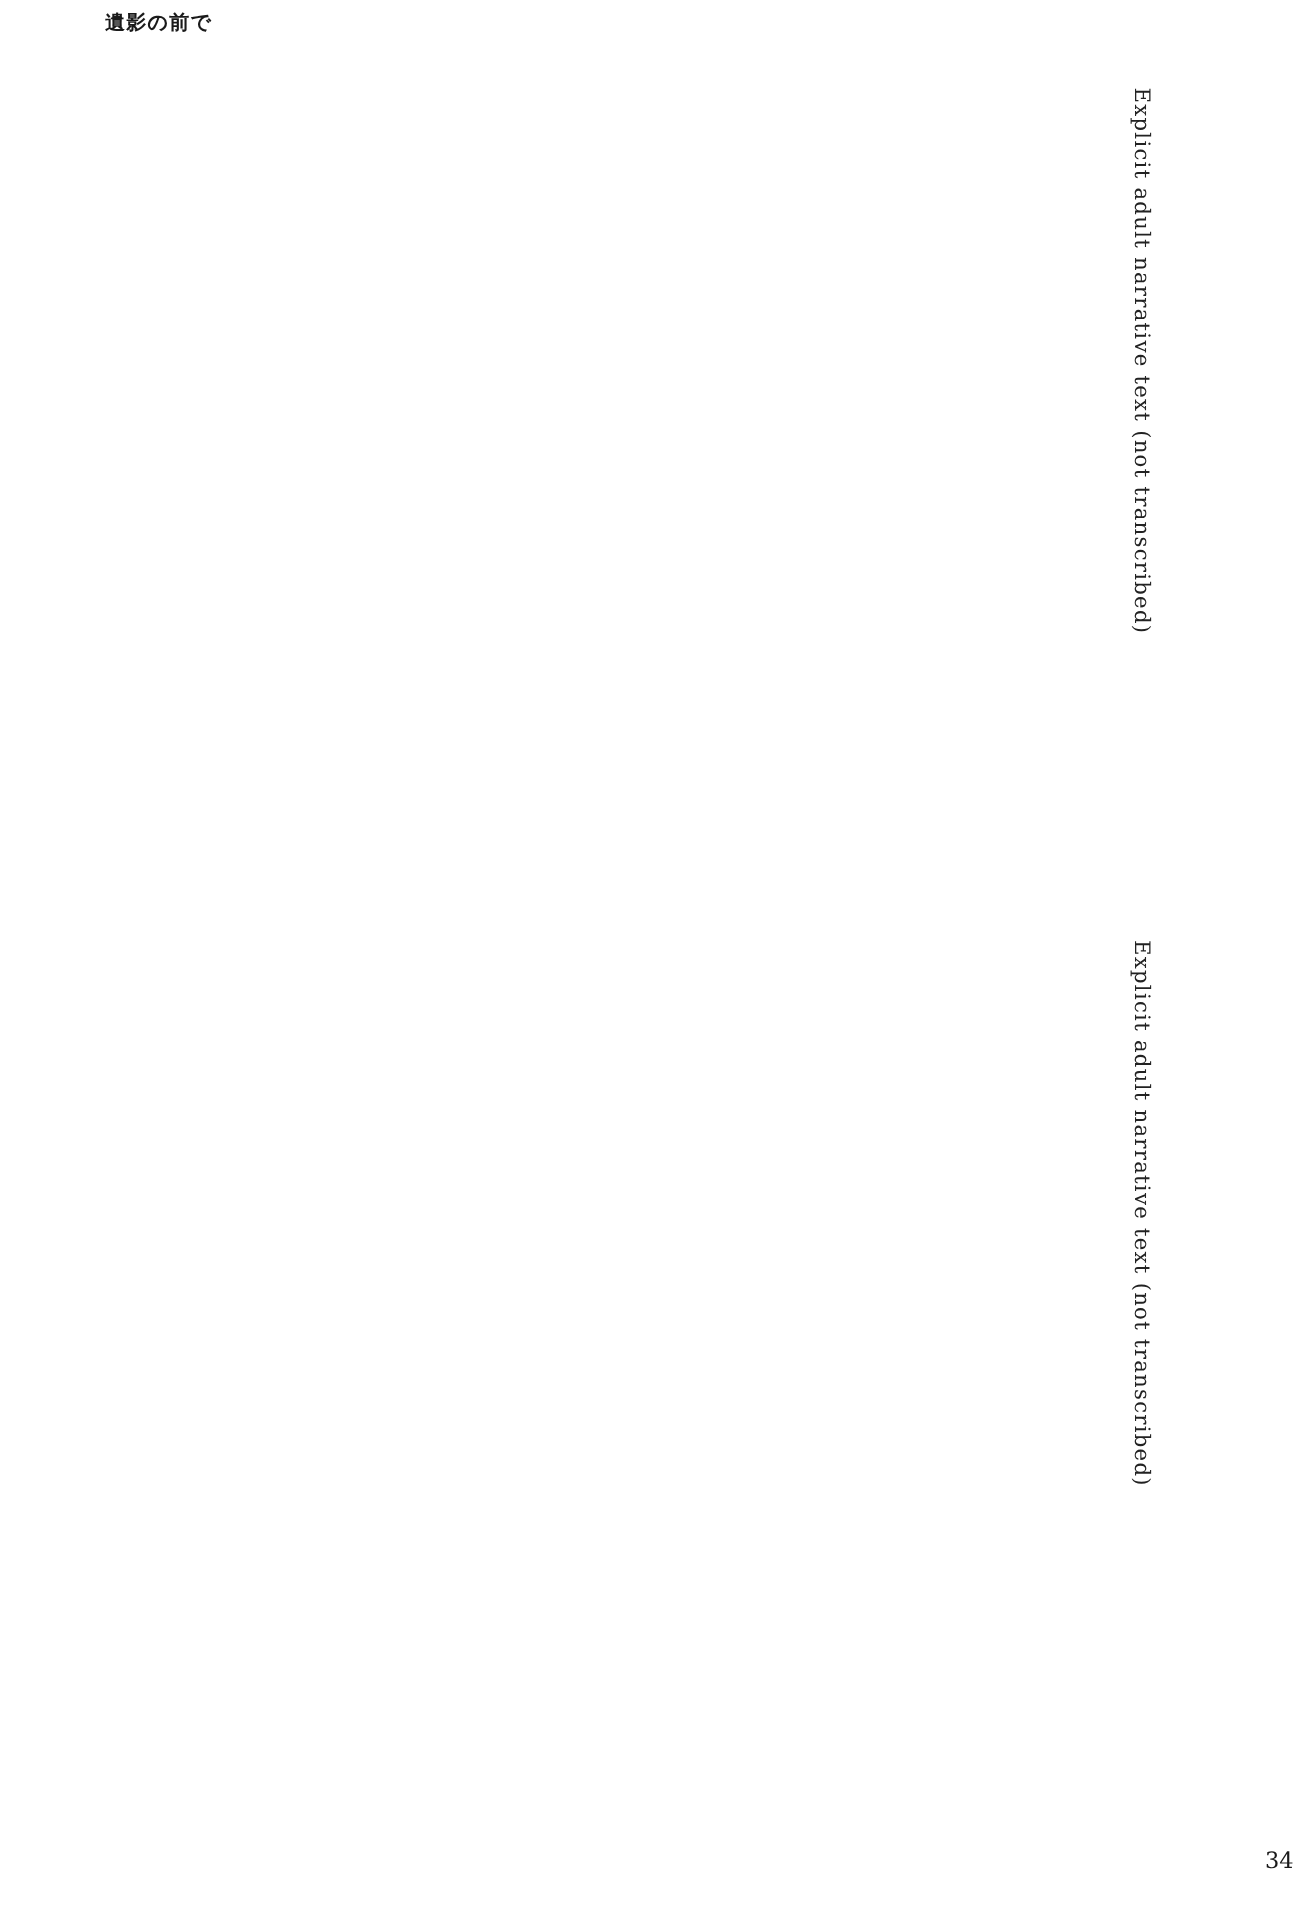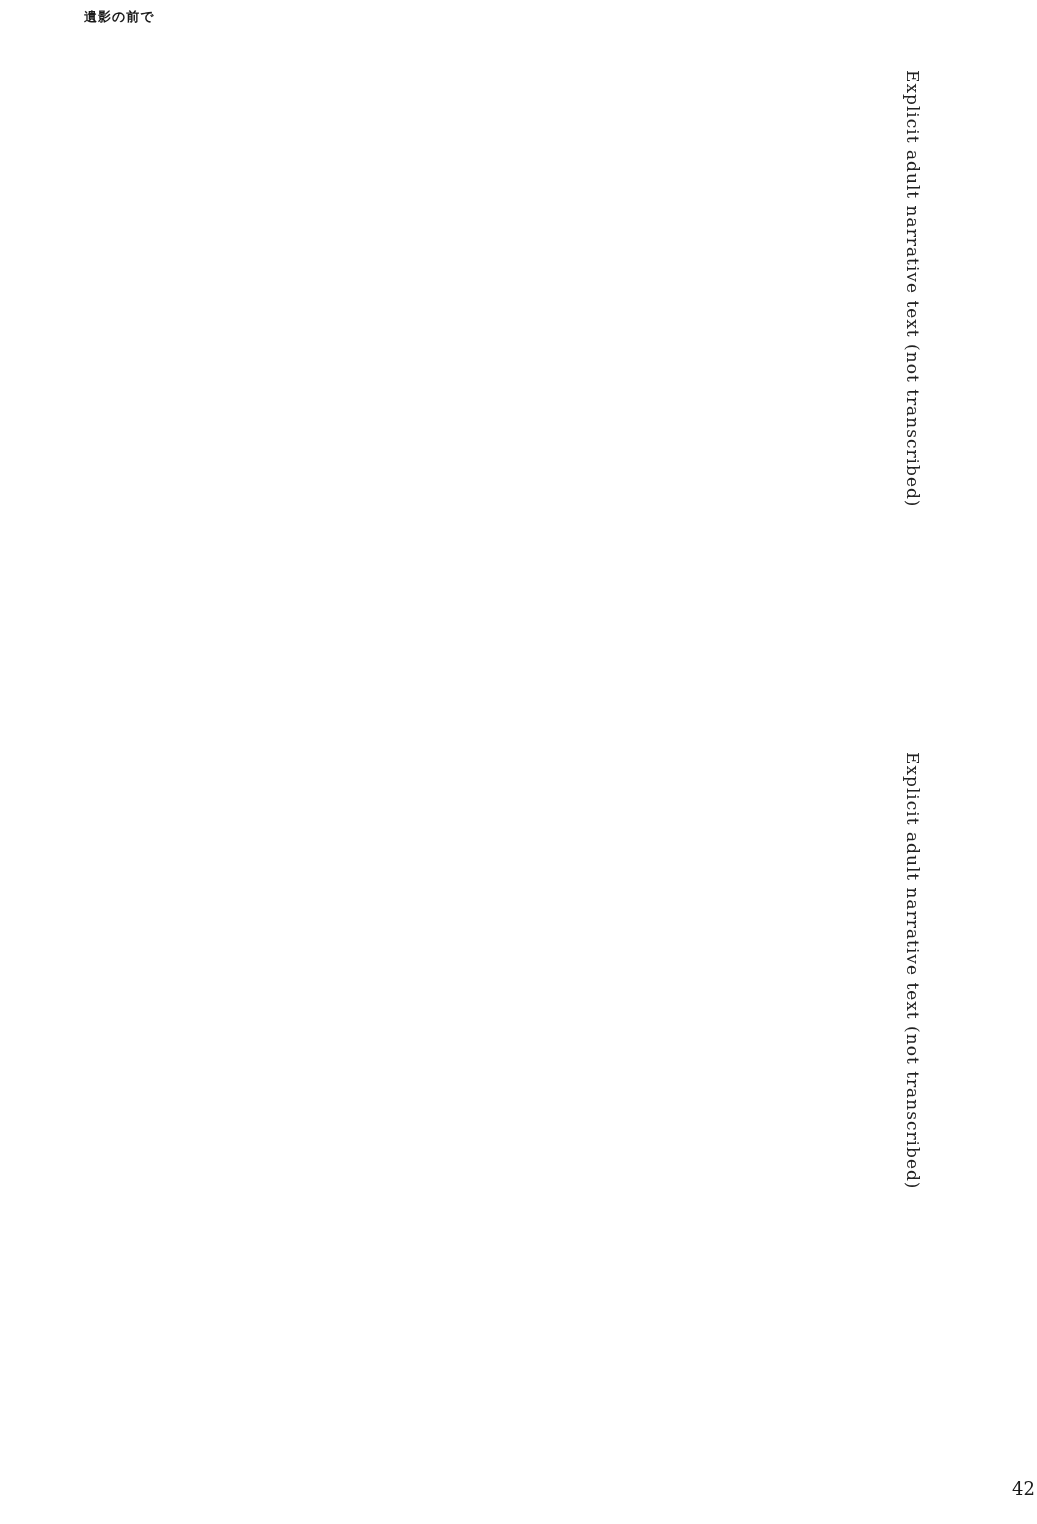--- a/index.html
+++ b/index.html
@@ -1,31 +1,31 @@
 <!DOCTYPE html>
 <html><head>
 <meta charset="utf-8">
 <style>
   html, body { margin: 0; padding: 0; background: #ffffff; }
   body { width: 1037px; height: 1524px; position: relative; overflow: hidden;
          font-family: "DejaVu Serif", serif; color: #1a1a1a; }
-  .header { position: absolute; left: 84px; top: 8px; font-size: 13px; font-weight: bold;
+  .header { position: absolute; left: 84px; top: 8px; font-size: 16px; font-weight: bold;
             letter-spacing: 1px; }
   .block { position: absolute; writing-mode: vertical-rl; font-size: 17px;
            line-height: 28px; letter-spacing: 1px; color: #222; }
   .top { top: 70px; height: 640px; }
   .bottom { top: 752px; height: 640px; }
   .page-number { position: absolute; left: 1012px; top: 1478px; font-size: 18px; }
 </style>
 </head>
 <body>
 
 <div class="header">遺影の前で</div>
 
 <div class="block top" style="right:110px; width:840px;">
   <div>Explicit adult narrative text (not transcribed)</div>
 </div>
 
 <div class="block bottom" style="right:110px; width:840px;">
   <div>Explicit adult narrative text (not transcribed)</div>
 </div>
 
-<div class="page-number">42</div>
+<div class="page-number">34</div>
 
 </body></html>

